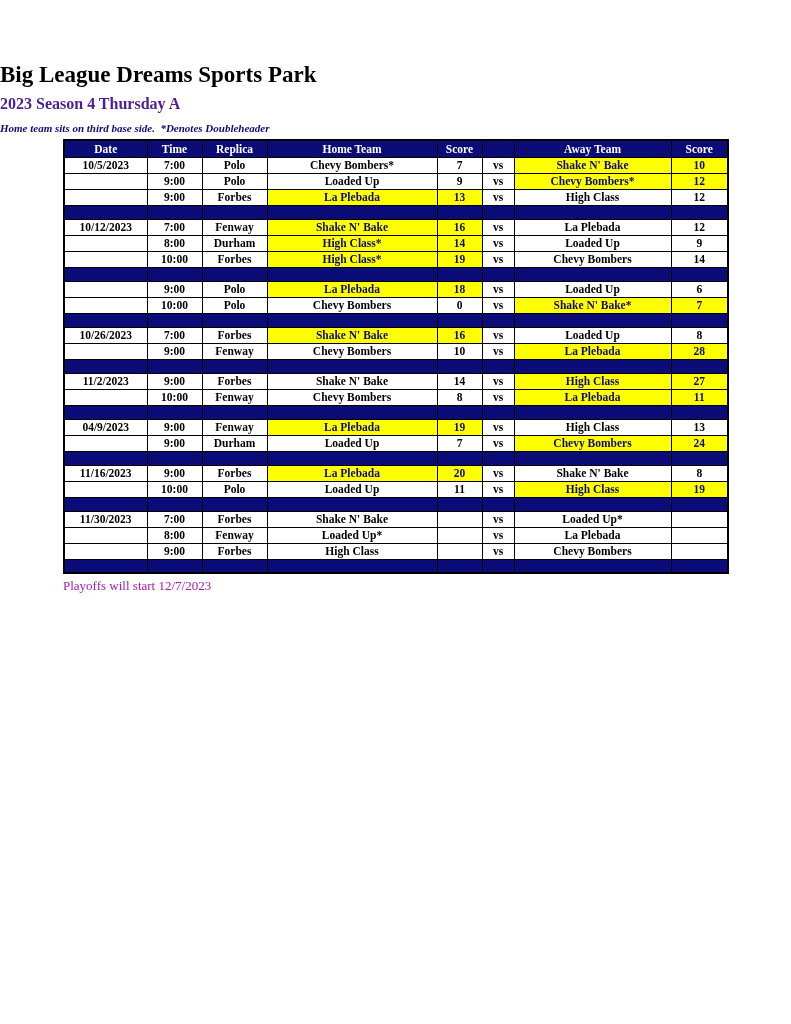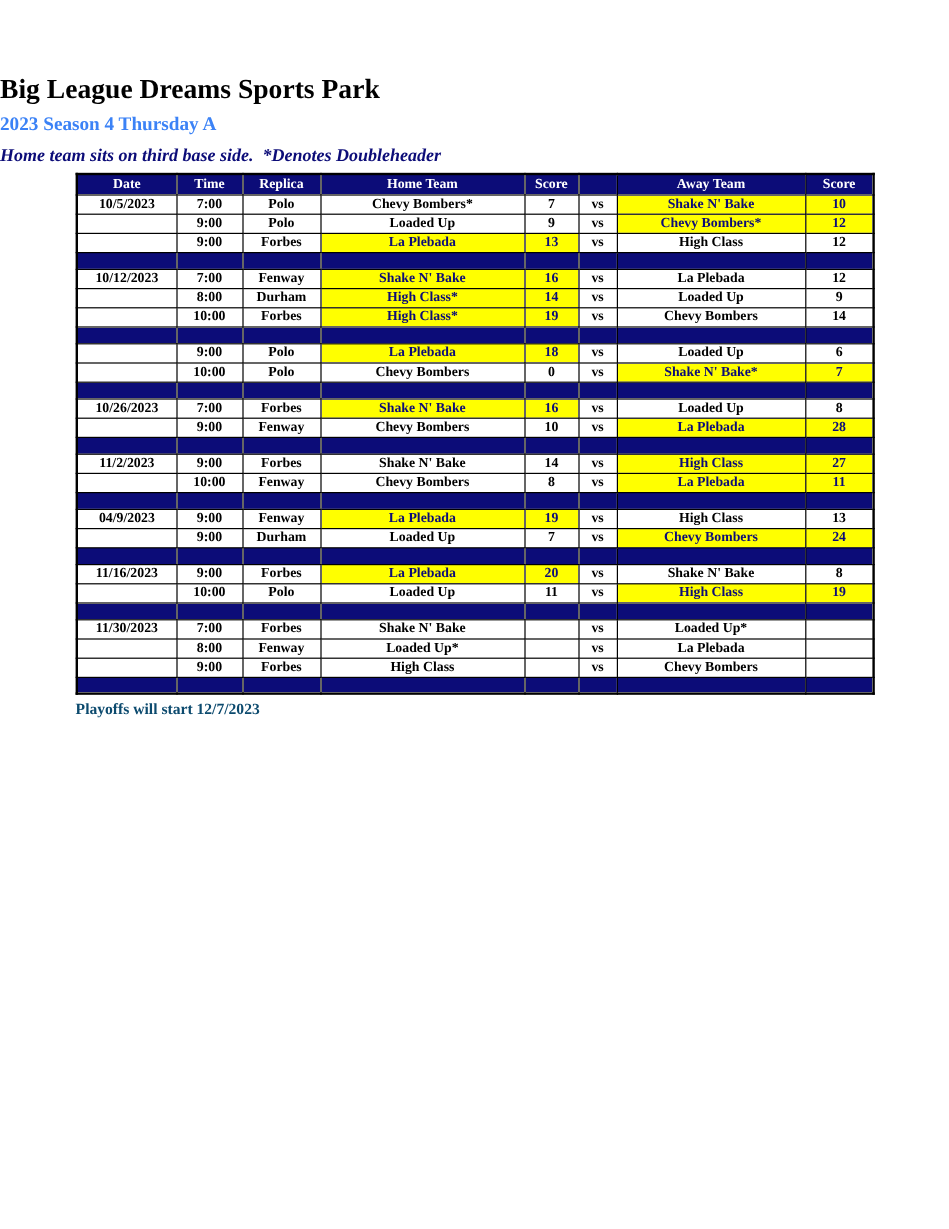--- a/index.html
+++ b/index.html
@@ -14,25 +14,25 @@
   .header-block { padding-top: 62px; }
   .title {
     font-size: 23px;
     font-weight: bold;
     color: #000000;
     line-height: 1.15;
   }
   .subtitle {
     font-size: 16px;
     font-weight: bold;
-    color: #3b82f6;
+    color: #4c1d95;
     margin-top: 7px;
   }
   .note {
-    font-size: 15px;
+    font-size: 11px;
     font-weight: bold;
     font-style: italic;
     color: #0c0c78;
     margin-top: 9px;
     white-space: pre;
   }
   table.schedule {
     border-collapse: collapse;
     table-layout: fixed;
     width: 664px;
@@ -61,22 +61,22 @@
     color: #0c0c78;
     font-size: 10.5px;
   }
   tr.separator td {
     background: #0c0c78 !important;
     height: 14px;
   }
   .footer-note {
     margin: 4px 0 0 63px;
     font-size: 13px;
-    font-weight: bold;
-    color: #0c4a6e;
+    font-weight: normal;
+    color: #a21caf;
   }
 </style>
 </head>
 <body>
 
 <div class="page">
 
   <div class="header-block">
     <div class="title">Big League Dreams Sports Park</div>
     <div class="subtitle">2023 Season 4 Thursday A</div>

